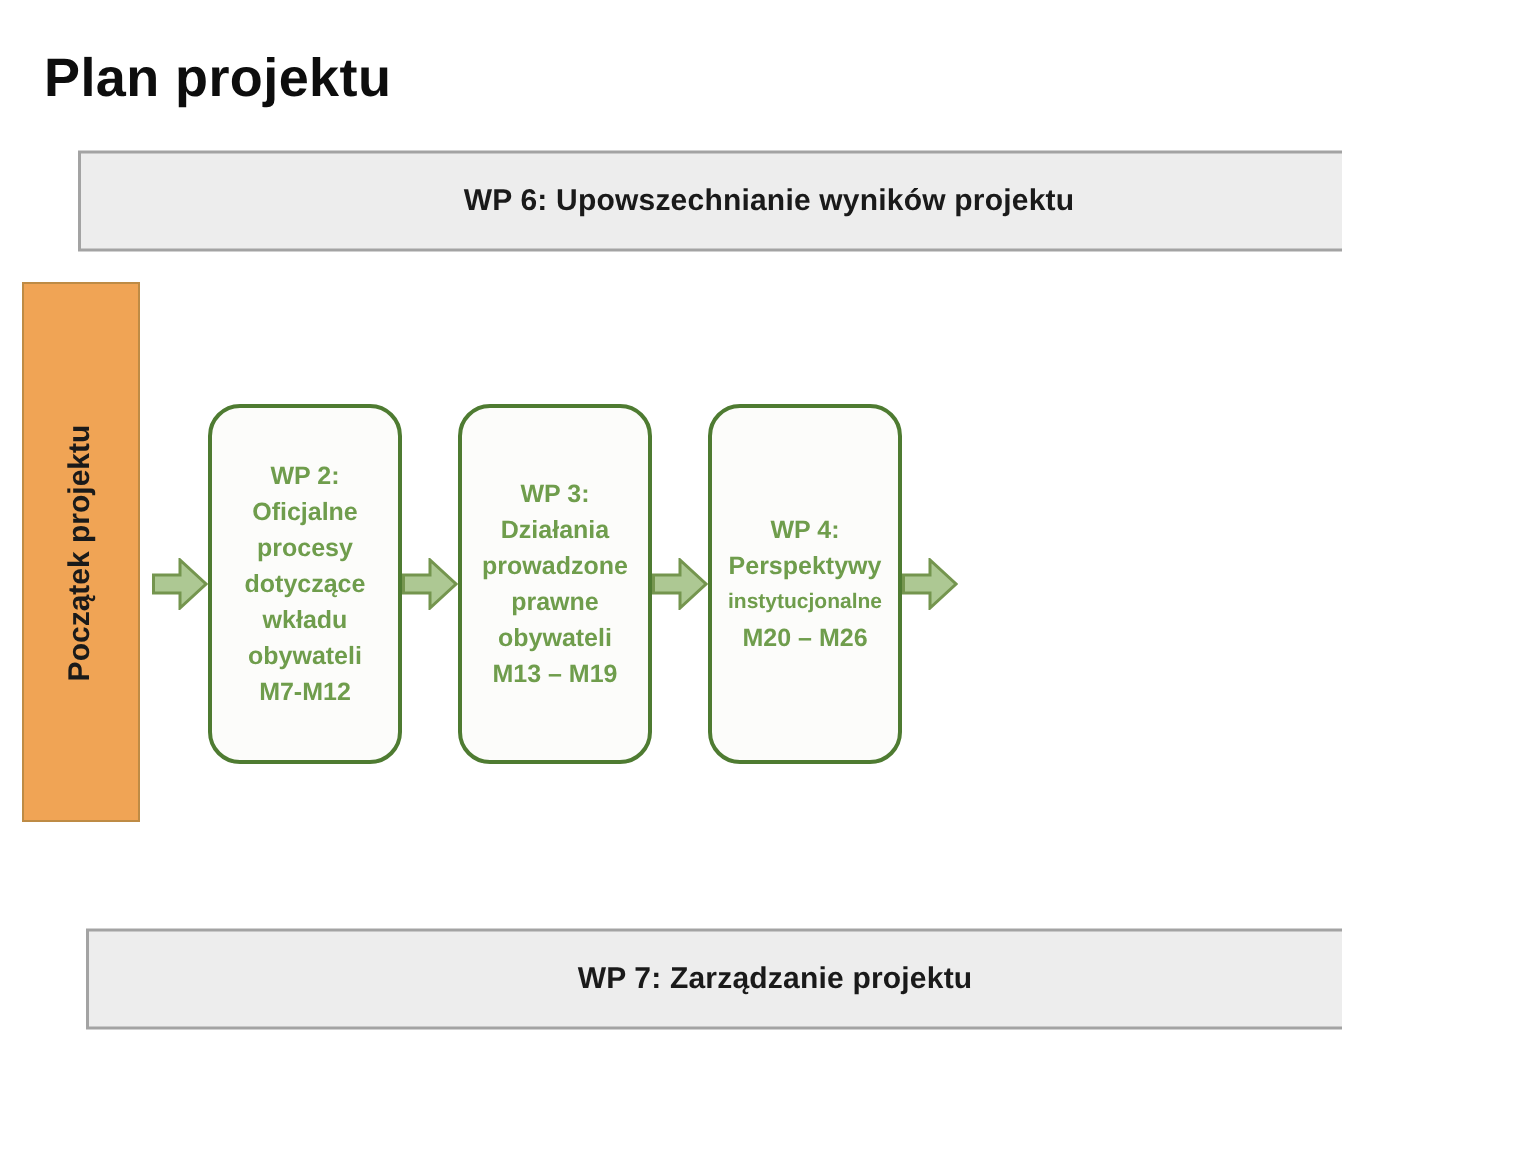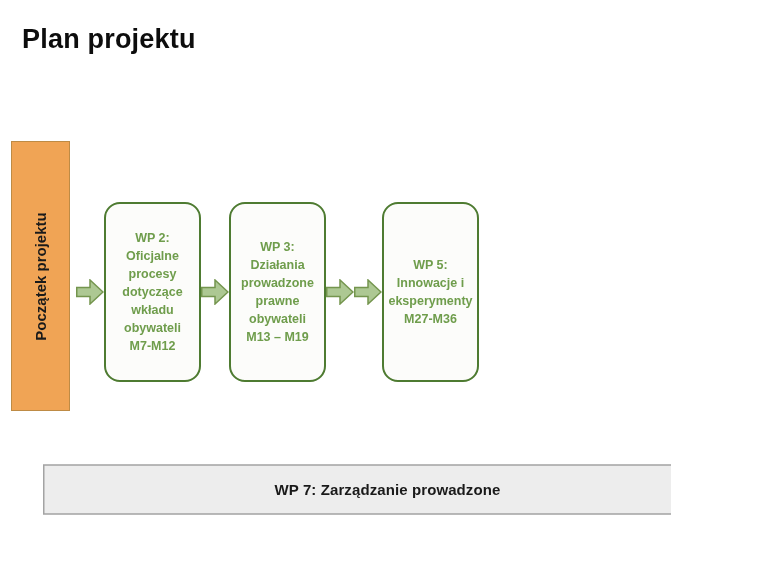--- a/index.html
+++ b/index.html
@@ -85,20 +85,26 @@
     display:block;
   }
 </style>
 </head>
 <body>
 
 <div class="canvas">
 
   <h1 class="page-title">Plan projektu</h1>
 
+  <div class="big-arrow top">
+    <svg width="691" height="87" viewBox="0 0 691 87">
+      <polygon points="0.75,19 643,19 643,1 689.5,43.5 643,86 643,68 0.75,68" style="fill:var(--gray-fill);stroke:var(--gray-border);stroke-width:1.5;stroke-linejoin:miter;"></polygon>
+    </svg>
+    <div class="arrow-label">WP 6: Upowszechnianie wyników projektu</div>
+  </div>
 
   <div class="side-box left">
     <span class="vtext up">Początek projektu</span>
   </div>
   <div class="side-box right">
     <span class="vtext down">Koniec projektu</span>
   </div>
 
   <div class="flow-row">
 
@@ -131,36 +137,34 @@
 obywateli
 M13 – M19</div>
       <div class="wp-subtext"></div>
       <div class="wp-text"></div>
     </div>
 
     <svg class="small-arrow" viewBox="0 0 28 26">
       <polygon points="0.75,8.5 14,8.5 14,1 27,13 14,25 14,17.5 0.75,17.5" style="fill:var(--small-arrow-fill);stroke:var(--small-arrow-border);stroke-width:1.5;stroke-linejoin:miter;"></polygon>
     </svg>
 
+    <div class="wp-box">
+      <div class="wp-text">WP 4:
+Perspektywy</div>
+      <div class="wp-subtext">instytucjonalne</div>
+      <div class="wp-text">M20 – M26</div>
+    </div>
 
     <svg class="small-arrow" viewBox="0 0 28 26">
       <polygon points="0.75,8.5 14,8.5 14,1 27,13 14,25 14,17.5 0.75,17.5" style="fill:var(--small-arrow-fill);stroke:var(--small-arrow-border);stroke-width:1.5;stroke-linejoin:miter;"></polygon>
     </svg>
 
-    <div class="wp-box">
-      <div class="wp-text">WP 5:
-Innowacje i
-eksperymenty
-M27-M36</div>
-      <div class="wp-subtext"></div>
-      <div class="wp-text"></div>
-    </div>
 
   </div>
 
   <div class="big-arrow bottom">
     <svg width="689" height="92" viewBox="0 0 689 92">
       <polygon points="0.75,20 641,20 641,1 688,46 641,91 641,69 0.75,69" style="fill:var(--gray-fill);stroke:var(--gray-border);stroke-width:1.5;stroke-linejoin:miter;"></polygon>
     </svg>
-    <div class="arrow-label">WP 7: Zarządzanie prowadzone</div>
+    <div class="arrow-label">WP 7: Zarządzanie projektu</div>
   </div>
 
 </div>
 
 </body></html>

